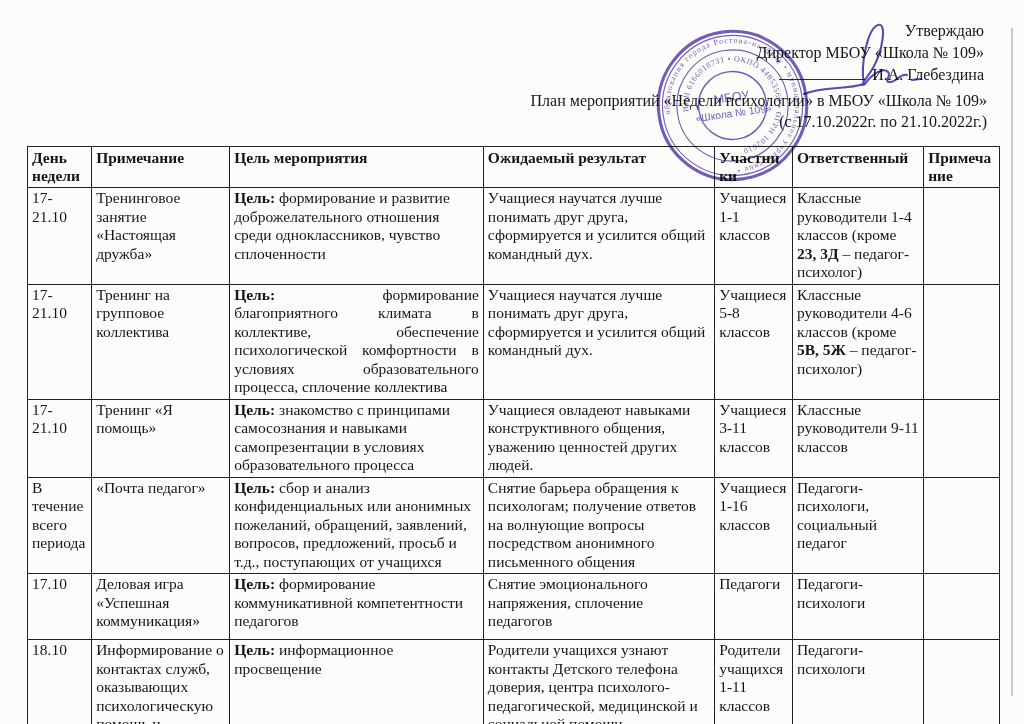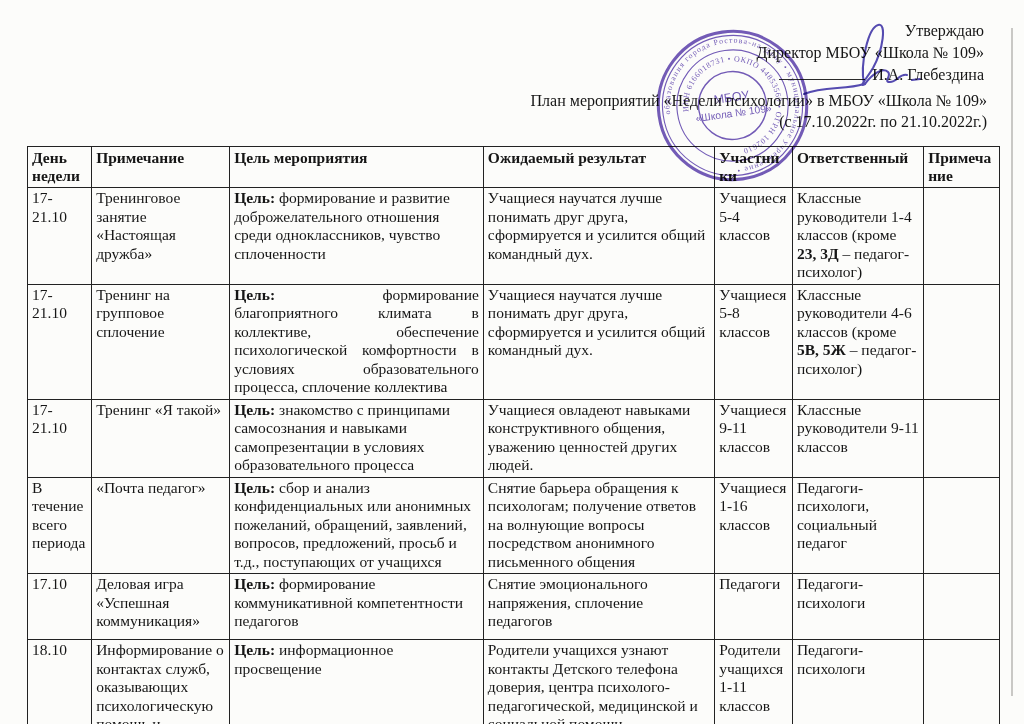--- a/index.html
+++ b/index.html
@@ -77,39 +77,39 @@
           <th>Ответственный</th>
           <th>Примечание</th>
         </tr>
       </thead>
     <tbody>
         <tr>
           <td>17-21.10</td>
           <td>Тренинговое занятие «Настоящая дружба»</td>
           <td><b>Цель:</b> формирование и развитие доброжелательного отношения среди одноклассников, чувство сплоченности</td>
           <td>Учащиеся научатся лучше понимать друг друга, сформируется и усилится общий командный дух.</td>
-          <td>Учащиеся 5-4 классов</td>
+          <td>Учащиеся 1-1 классов</td>
           <td>Классные руководители 1-4 классов (кроме <b>23, 3Д</b> – педагог-психолог)</td>
           <td></td>
         </tr>
         <tr>
           <td>17-21.10</td>
-          <td>Тренинг на групповое сплочение</td>
+          <td>Тренинг на групповое коллектива</td>
           <td><b>Цель:</b> формирование благоприятного климата в коллективе, обеспечение психологической комфортности в условиях образовательного процесса, сплочение коллектива</td>
           <td>Учащиеся научатся лучше понимать друг друга, сформируется и усилится общий командный дух.</td>
           <td>Учащиеся 5-8 классов</td>
           <td>Классные руководители 4-6 классов (кроме <b>5В, 5Ж</b> – педагог-психолог)</td>
           <td></td>
         </tr>
         <tr>
           <td>17-21.10</td>
-          <td>Тренинг «Я такой»</td>
+          <td>Тренинг «Я помощь»</td>
           <td><b>Цель:</b> знакомство с принципами самосознания и навыками самопрезентации в условиях образовательного процесса</td>
           <td>Учащиеся овладеют навыками конструктивного общения, уважению ценностей других людей.</td>
-          <td>Учащиеся 9-11 классов</td>
+          <td>Учащиеся 3-11 классов</td>
           <td>Классные руководители 9-11 классов</td>
           <td></td>
         </tr>
         <tr>
           <td>В течение всего периода</td>
           <td>«Почта педагог»</td>
           <td><b>Цель:</b> сбор и анализ конфиденциальных или анонимных пожеланий, обращений, заявлений, вопросов, предложений, просьб и т.д., поступающих от учащихся</td>
           <td>Снятие барьера обращения к психологам; получение ответов на волнующие вопросы посредством анонимного письменного общения</td>
           <td>Учащиеся 1-16 классов</td>
           <td>Педагоги-психологи, социальный педагог</td>

